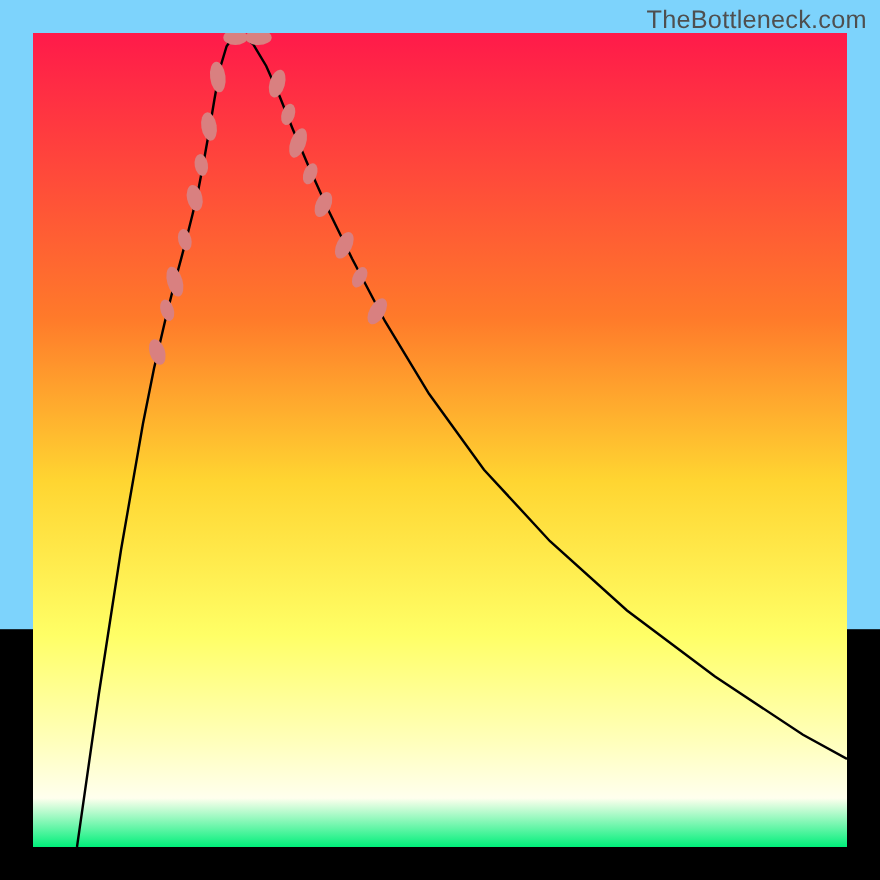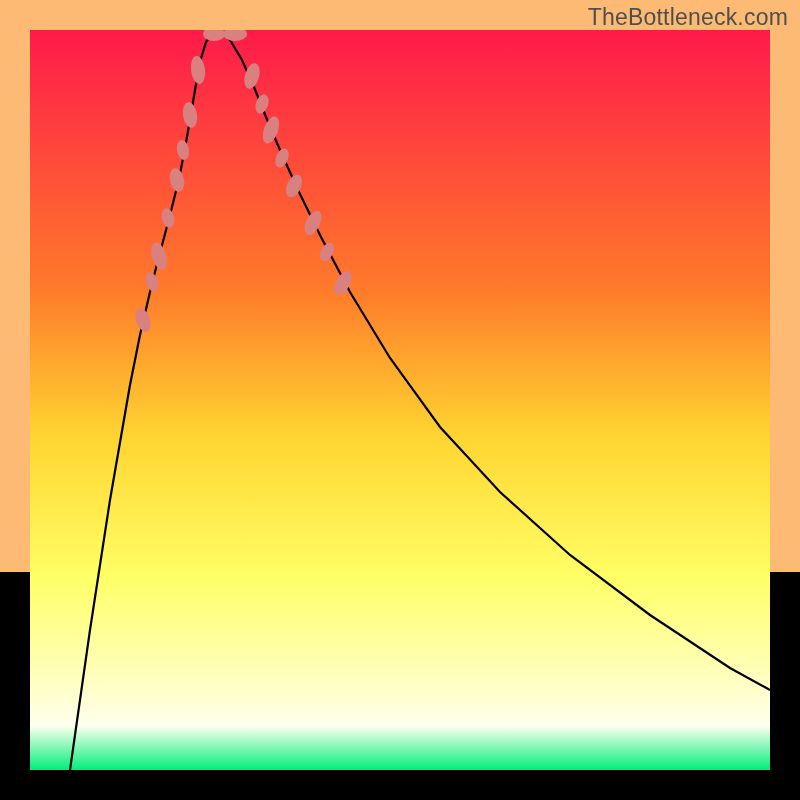--- a/index.html
+++ b/index.html
@@ -8,21 +8,21 @@
     width: 800px;
     height: 800px;
     overflow: hidden;
     background: #000;
     font-family: Arial, Helvetica, sans-serif;
   }
   .outer {
     position: relative;
     width: 800px;
     height: 572px;
-    background: #fdba74;
+    background: #7dd3fc;
   }
   .watermark {
     position: absolute;
     top: 4px;
     right: 12px;
     color: #4f4f4f;
     font-size: 23px;
     font-weight: 400;
     letter-spacing: 0.2px;
     z-index: 5;

